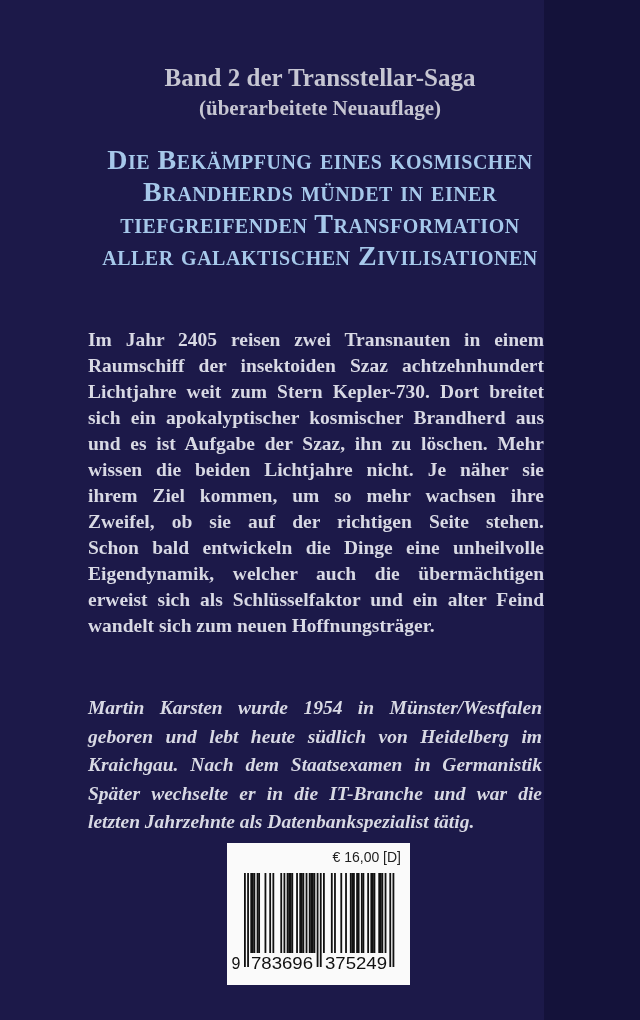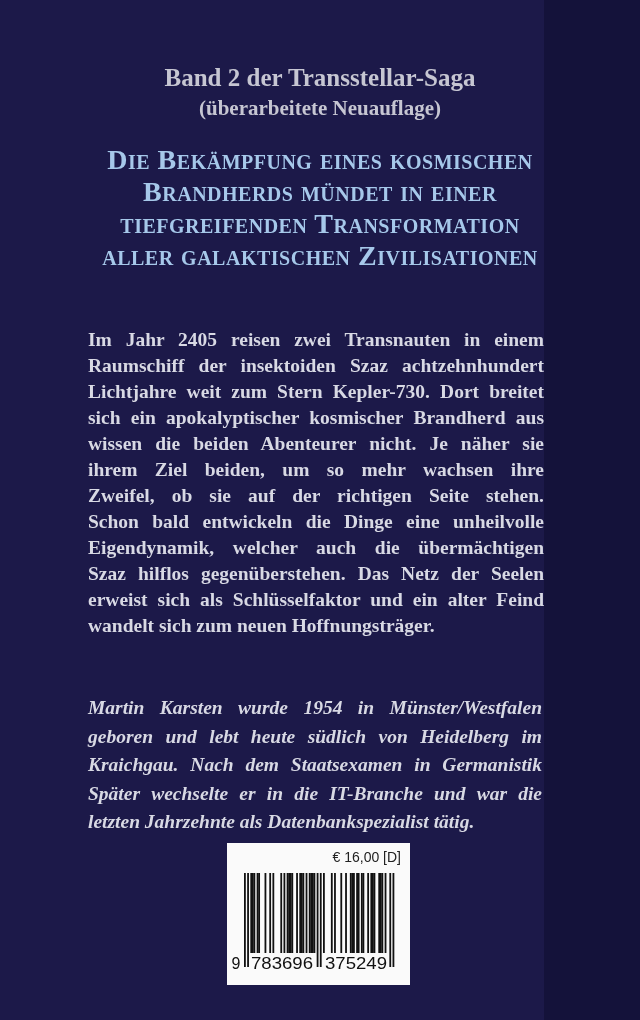--- a/index.html
+++ b/index.html
@@ -80,26 +80,26 @@
     <div class="tgl">Brandherds mündet in einer</div>
     <div class="tgl">tiefgreifenden Transformation</div>
     <div class="tgl">aller galaktischen Zivilisationen</div>
   </div>
 
   <div class="synopsis">
     <div class="tline">Im Jahr 2405 reisen zwei Transnauten in einem</div>
     <div class="tline">Raumschiff der insektoiden Szaz achtzehnhundert</div>
     <div class="tline">Lichtjahre weit zum Stern Kepler-730. Dort breitet</div>
     <div class="tline">sich ein apokalyptischer kosmischer Brandherd aus</div>
-    <div class="tline">wissen die beiden Abenteurer nicht. Je näher sie</div>
-    <div class="tline">ihrem Ziel beiden, um so mehr wachsen ihre</div>
+    <div class="tline">und es ist Aufgabe der Szaz, ihn zu löschen. Mehr</div>
+    <div class="tline">wissen die beiden Lichtjahre nicht. Je näher sie</div>
+    <div class="tline">ihrem Ziel kommen, um so mehr wachsen ihre</div>
     <div class="tline">Zweifel, ob sie auf der richtigen Seite stehen.</div>
     <div class="tline">Schon bald entwickeln die Dinge eine unheilvolle</div>
     <div class="tline">Eigendynamik, welcher auch die übermächtigen</div>
-    <div class="tline">Szaz hilflos gegenüberstehen. Das Netz der Seelen</div>
     <div class="tline">erweist sich als Schlüsselfaktor und ein alter Feind</div>
     <div class="tline endline">wandelt sich zum neuen Hoffnungsträger.</div>
   </div>
 
   <div class="bio">
     <div class="tline">Martin Karsten wurde 1954 in Münster/Westfalen</div>
     <div class="tline">geboren und lebt heute südlich von Heidelberg im</div>
     <div class="tline">Kraichgau. Nach dem Staatsexamen in Germanistik</div>
     <div class="tline">Später wechselte er in die IT-Branche und war die</div>
     <div class="tline endline">letzten Jahrzehnte als Datenbankspezialist tätig.</div>

